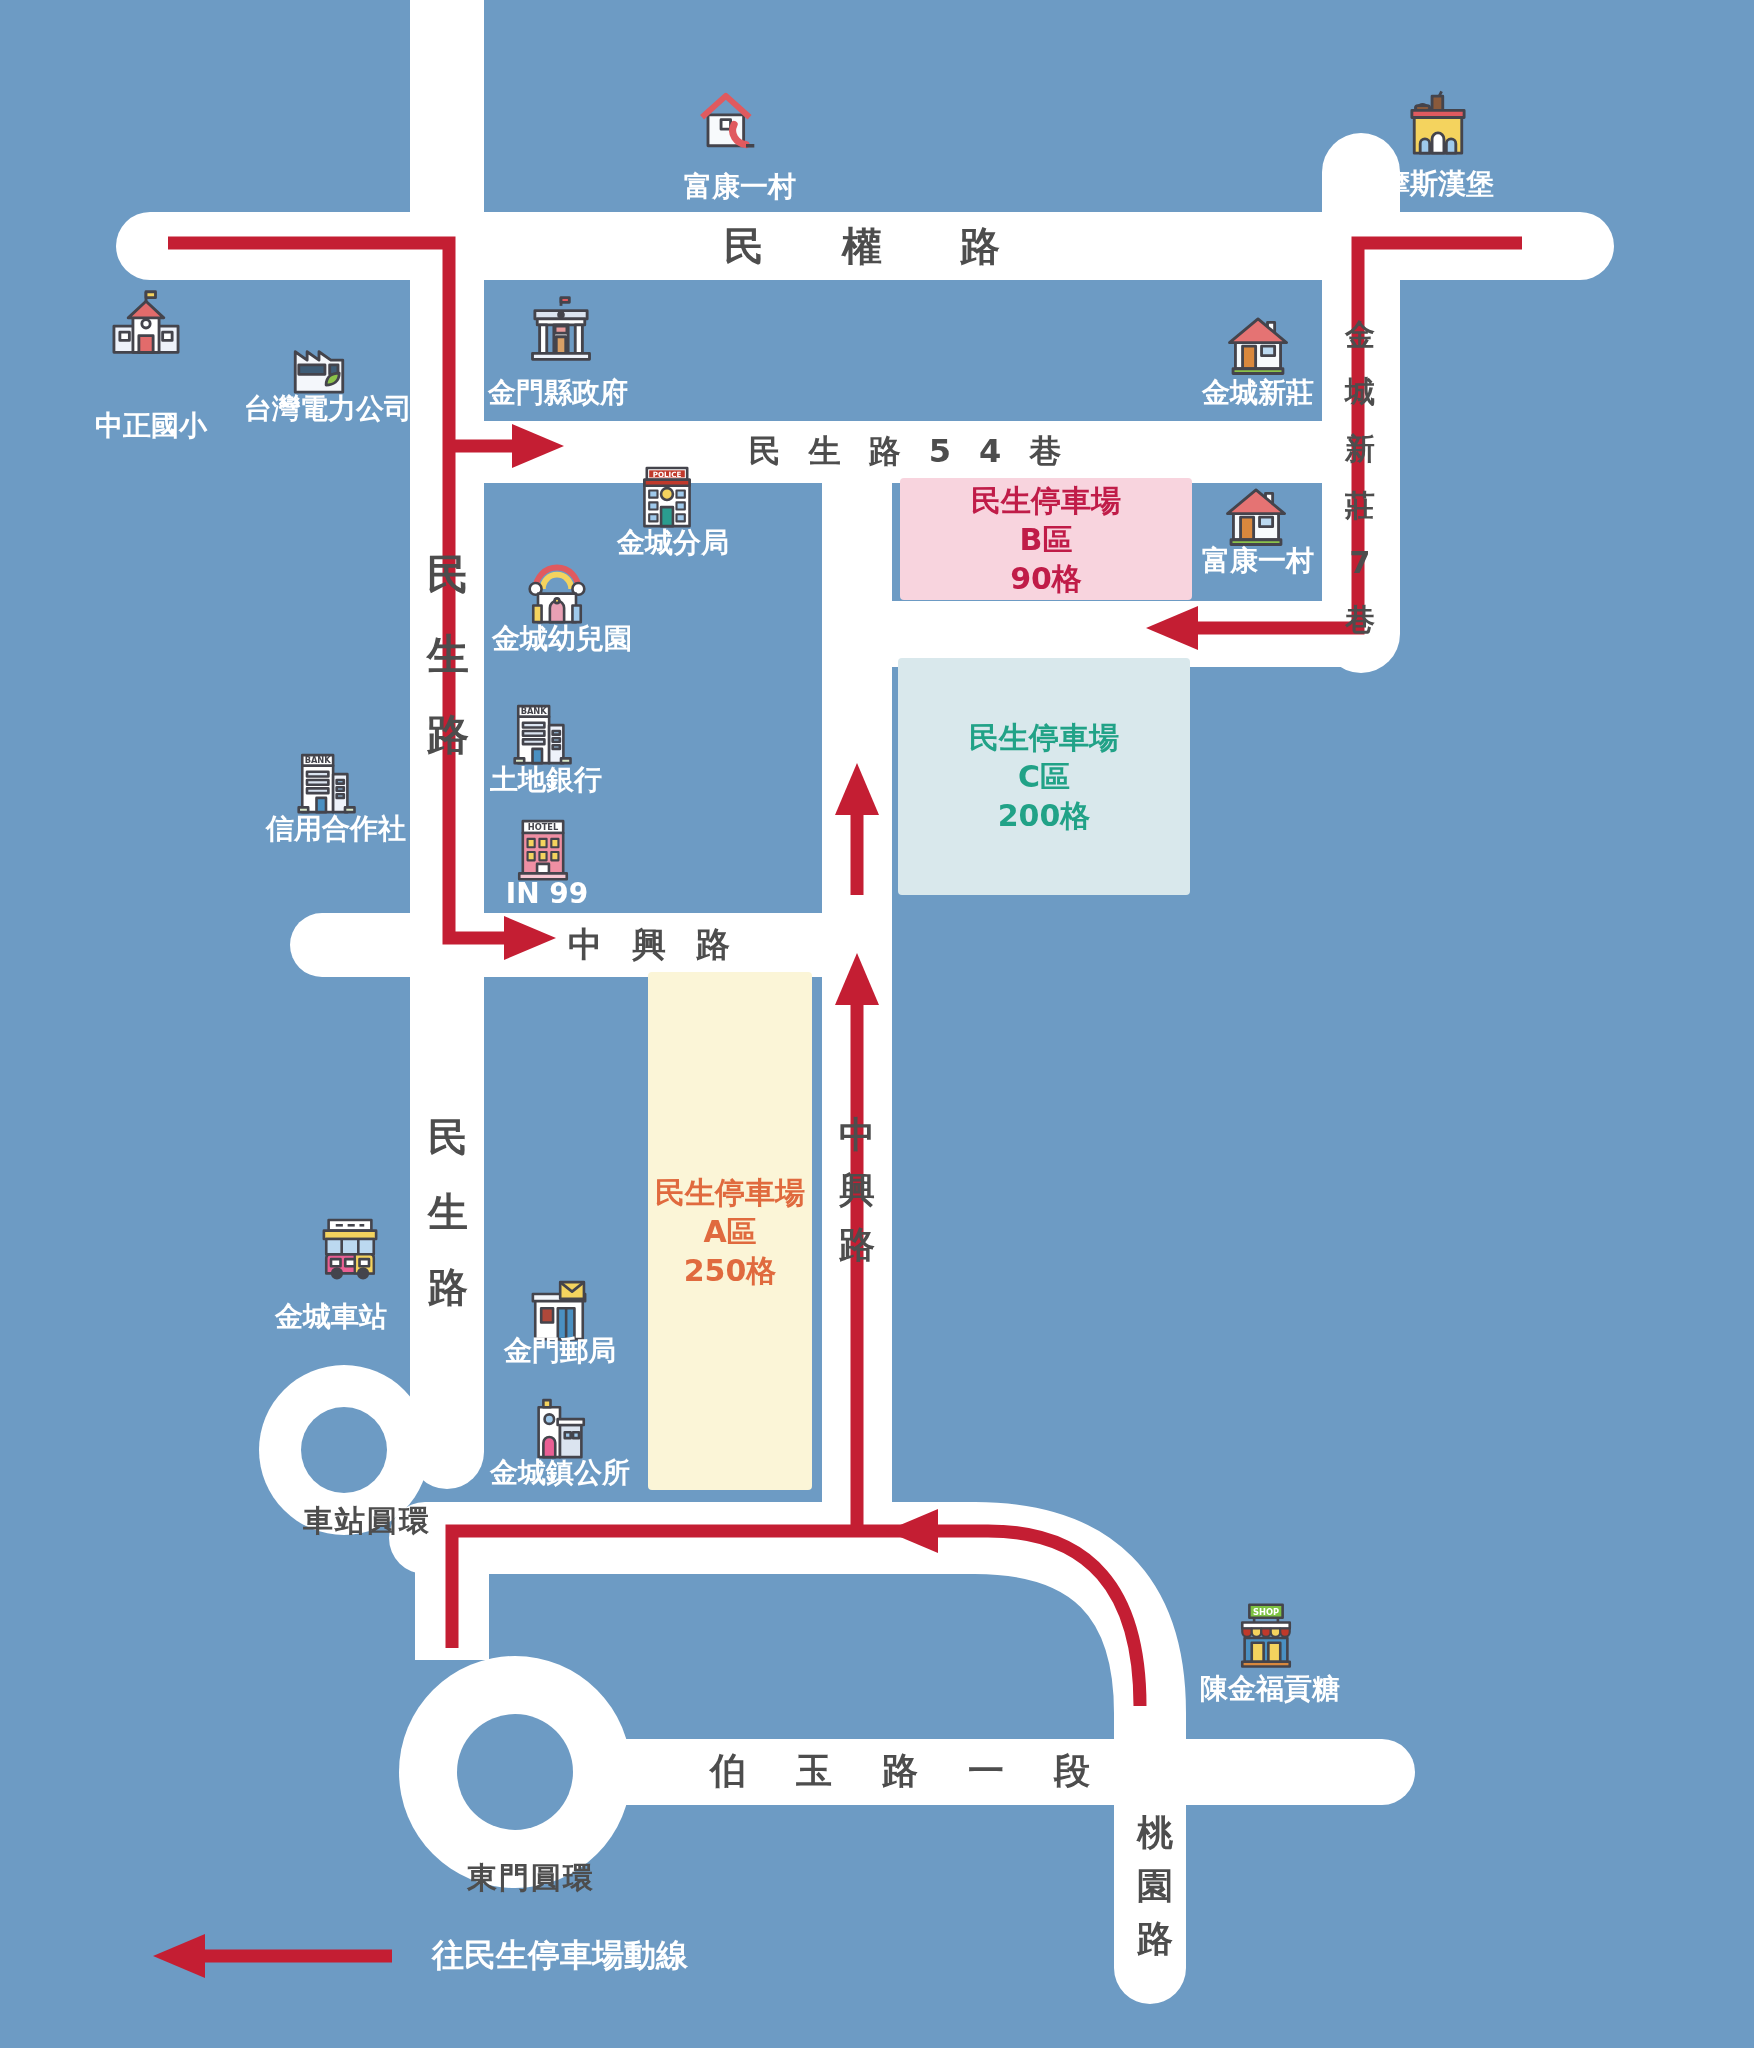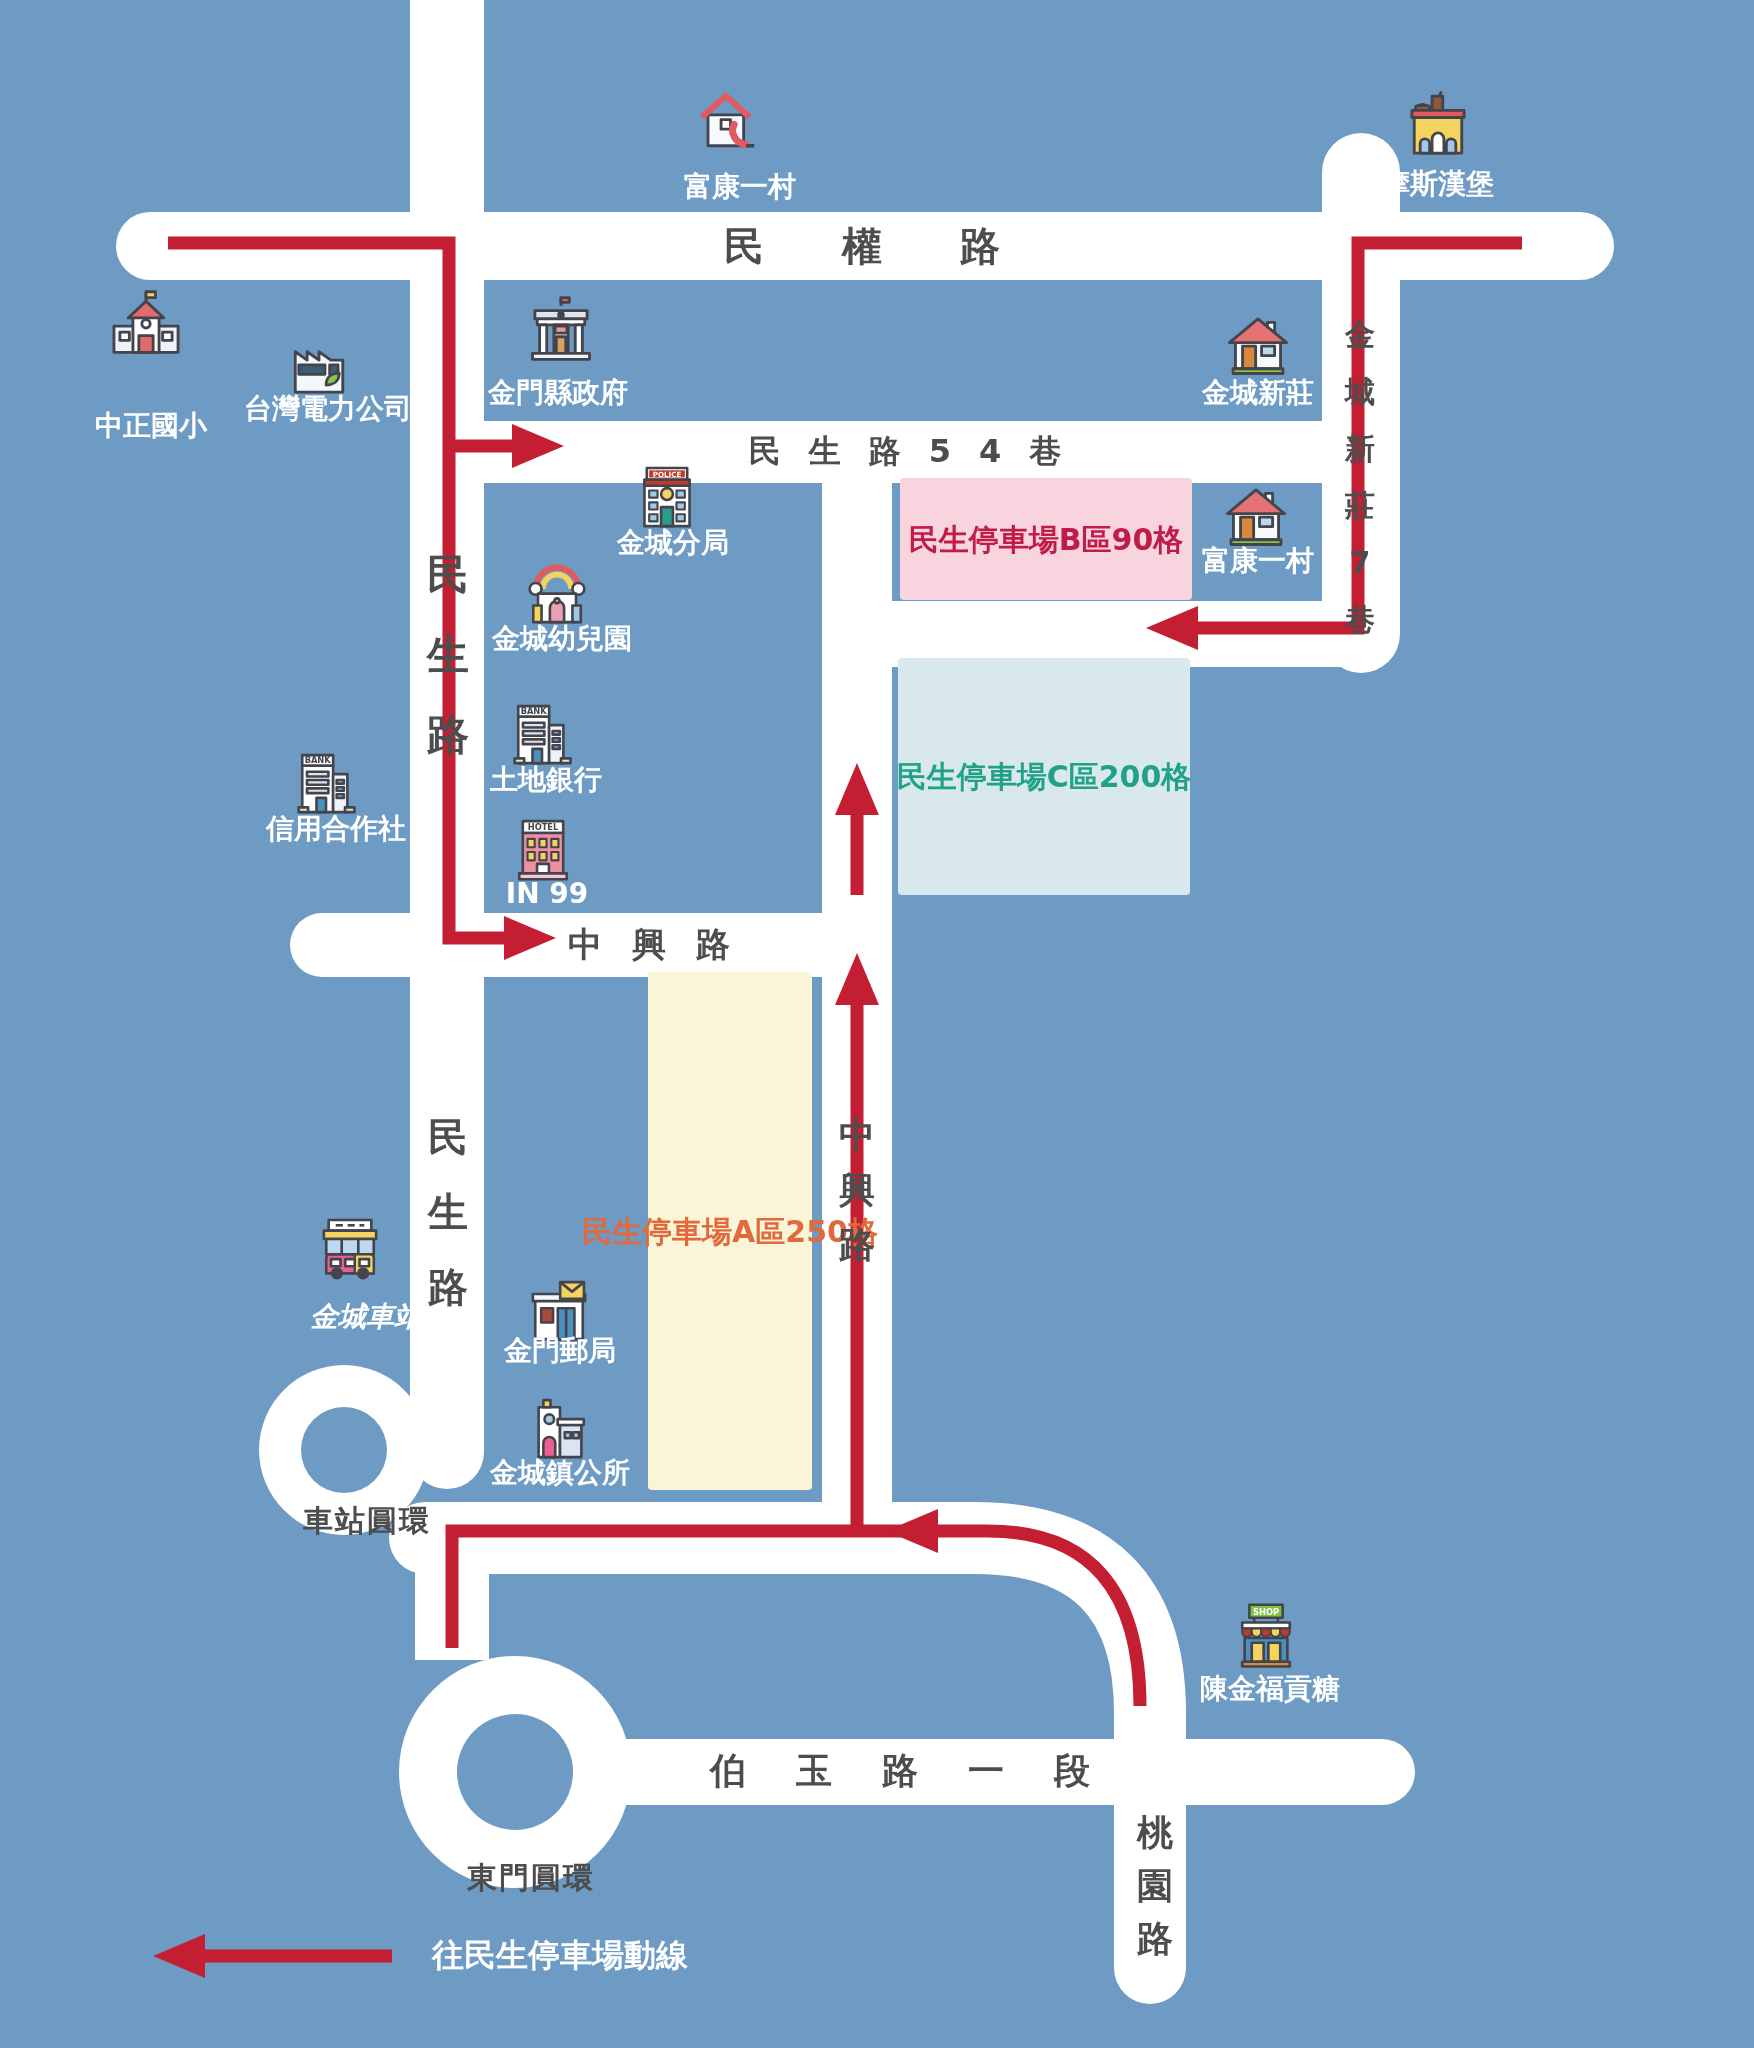--- a/index.html
+++ b/index.html
@@ -7,21 +7,21 @@
     --road-label:#4d4d4d; --landmark-label:#ffffff;
   }
   html,body{margin:0;padding:0;}
   body{background:#4f7aa3;font-family:"DejaVu Sans",sans-serif;}
   #map{position:relative;width:1754px;height:2048px;background:var(--background);overflow:hidden;}
   #map svg.layer{position:absolute;left:0;top:0;width:1754px;height:2048px;}
   .road-label{position:absolute;display:flex;align-items:center;transform:translate(-50%,-50%);
     color:var(--road-label);font-weight:bold;line-height:1;white-space:nowrap;}
   .road-label.v{flex-direction:column;}
   .road-label span{display:block;line-height:1;}
-  .zone{position:absolute;display:flex;flex-direction:row;align-items:center;justify-content:center;
+  .zone{position:absolute;display:flex;flex-direction:column;align-items:center;justify-content:center;
     border-radius:4px;}
   .zone div{font-size:30px;font-weight:bold;line-height:1.3;text-align:center;white-space:nowrap;}
   .landmark-icon{position:absolute;width:76px;height:76px;transform:translate(-50%,-50%);}
   .landmark-icon svg{width:100%;height:100%;}
   .landmark-label{position:absolute;transform:translate(-50%,-50%);color:var(--landmark-label);
     font-size:28px;font-weight:bold;white-space:nowrap;}
   #legend-label{position:absolute;left:432px;top:1956px;transform:translate(0,-50%);
     color:var(--landmark-label);font-size:32px;font-weight:bold;white-space:nowrap;}
   .route-line{stroke:var(--route);stroke-width:13;fill:none;}
   .route-head{fill:var(--route);stroke:none;}
@@ -340,21 +340,21 @@
             <line x1="39" y1="21" x2="39" y2="34"></line>
             <path d="M12 50 v-13 a3 3 0 0 1 3-3 h34 a3 3 0 0 1 3 3 v13 Z" fill="#ea5f94"></path>
             <path d="M36 34 h13 a3 3 0 0 1 3 3 v13 h-16 Z" fill="#f4d35e" stroke-width="2"></path>
             <rect x="16" y="38" width="8" height="6" fill="#fff"></rect>
             <rect x="28" y="38" width="8" height="6" fill="#fff"></rect>
             <rect x="40" y="38" width="8" height="6" fill="#fff"></rect>
             <circle cx="21" cy="50" r="4" fill="#44444c"></circle>
             <circle cx="43" cy="50" r="4" fill="#44444c"></circle>
           </g>
         </svg></div>
-      <div class="landmark-label" style="left: 366px; top: 1317px; font-style: italic;">金城車站</div>
+      <div class="landmark-label" style="left: 331px; top: 1317px;">金城車站</div>
       <div class="landmark-icon" style="left: 559px; top: 1313px;"><svg viewBox="0 0 64 64">
           <g stroke="#44444c" stroke-width="2.2" stroke-linejoin="round">
             <rect x="12" y="20" width="40" height="34" fill="#fff"></rect>
             <rect x="10" y="16" width="44" height="6" fill="#f4f7fb"></rect>
             <rect x="33" y="6" width="20" height="14" fill="#f4d35e"></rect>
             <path d="M33 6 L43 14 L53 6" fill="none"></path>
             <rect x="17" y="28" width="10" height="12" fill="#b0483a"></rect>
             <rect x="31" y="28" width="14" height="26" fill="#4a90c2"></rect>
             <line x1="38" y1="28" x2="38" y2="54"></line>
           </g>

